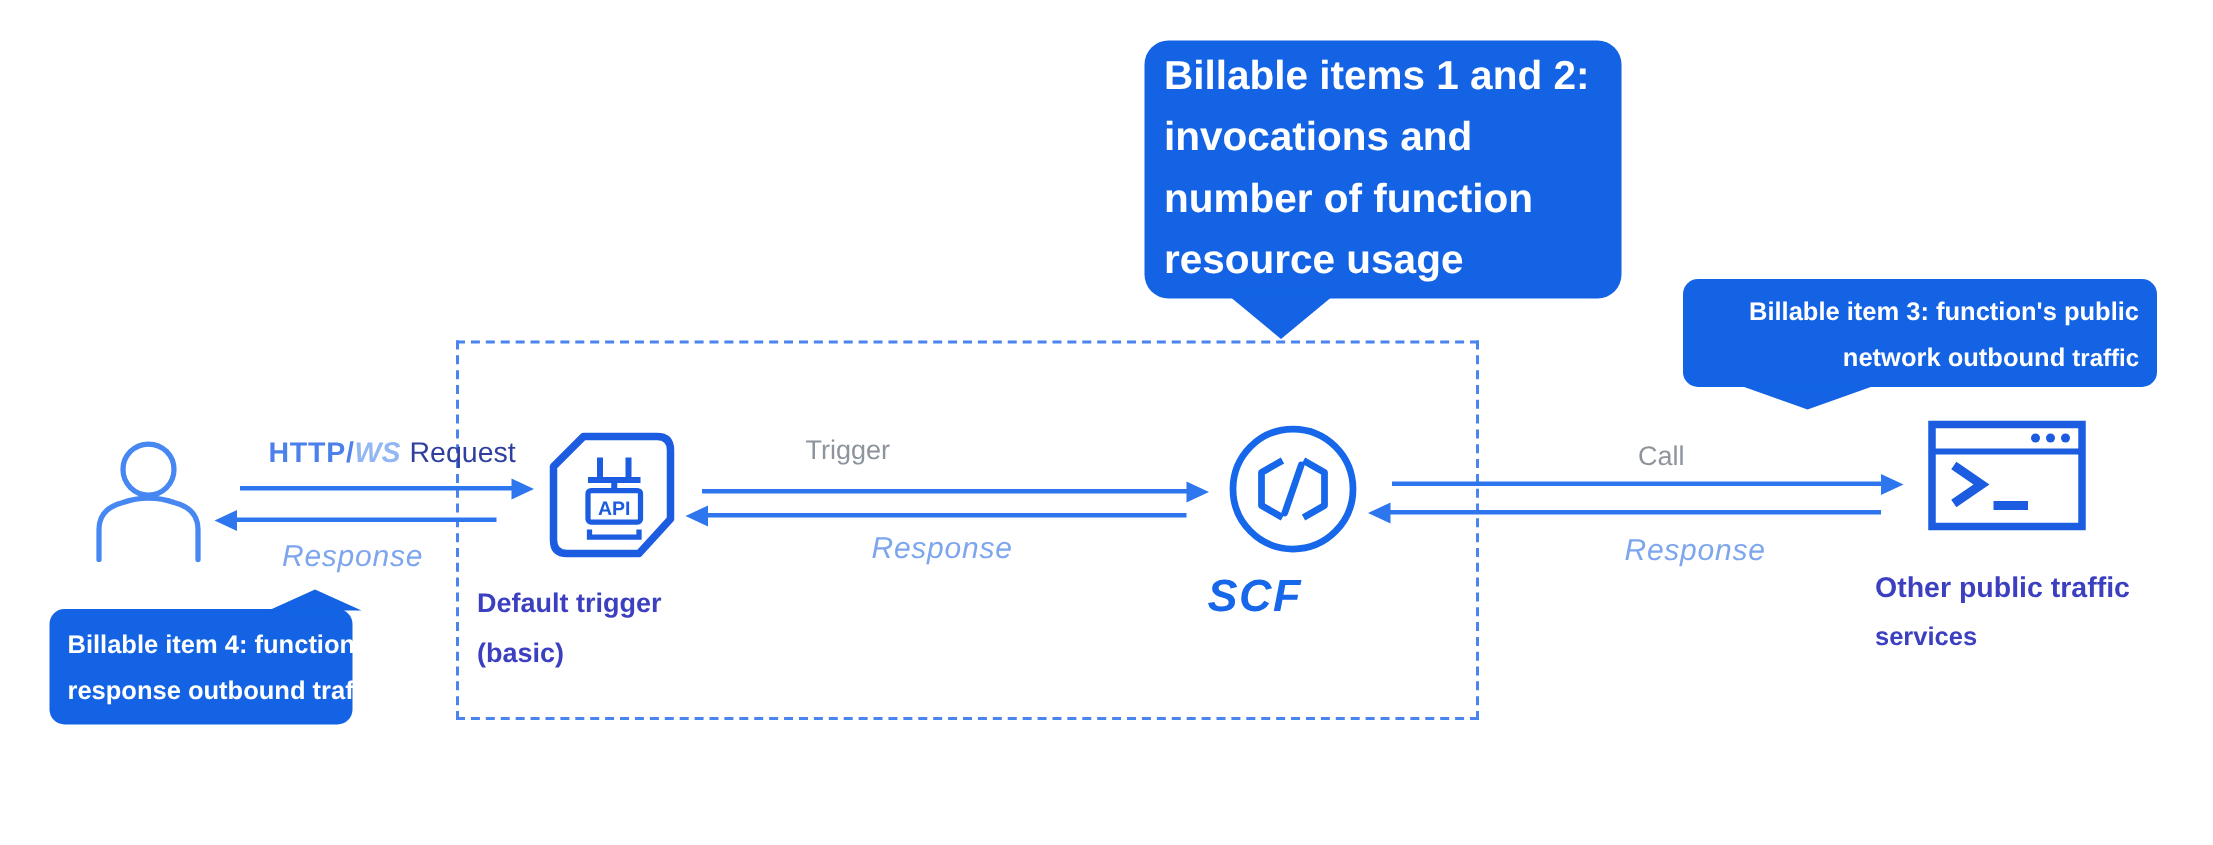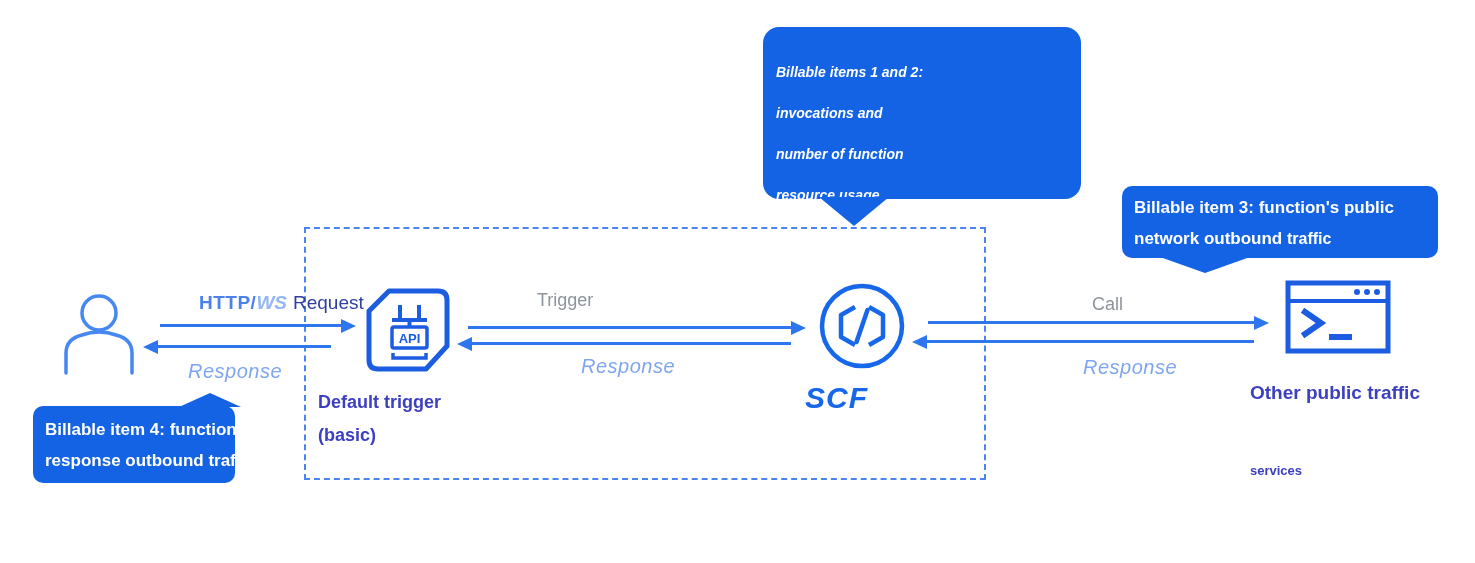--- a/index.html
+++ b/index.html
@@ -21,27 +21,27 @@
   .stage{position:relative;width:1475px;height:563px;background:#ffffff;overflow:hidden;}
 
   .dashed-box{position:absolute;left:304px;top:227px;width:682px;height:253px;
     border:2px dashed var(--dashed-blue);background:transparent;}
 
   
   .callout{position:absolute;background:var(--callout-blue);color:#ffffff;font-weight:bold;}
   .tail{position:absolute;width:0;height:0;}
 
   .callout-top{left:763px;top:27px;width:318px;height:172px;border-radius:16px;
-    padding:25px 14px 0 13px;font-size:14px;line-height:41px;white-space:nowrap;font-style:italic;}
+    padding:3px 14px 0 13px;font-size:27px;line-height:41px;white-space:nowrap;}
   .callout-top .tail{left:56px;bottom:-27px;
     border-left:35px solid transparent;border-right:35px solid transparent;
     border-top:29px solid var(--callout-blue);}
 
   .callout-right{left:1122px;top:186px;width:316px;height:72px;border-radius:10px;
-    padding:6px 12px 0 12px;font-size:17px;line-height:31px;white-space:nowrap;}
+    padding:6px 12px 0 12px;font-size:17px;line-height:31px;white-space:nowrap;text-align:right;}
   .callout-right .big{font-size:16px;}
   .callout-right .tail{left:38px;bottom:-15px;
     border-left:45px solid transparent;border-right:45px solid transparent;
     border-top:16px solid var(--callout-blue);}
 
   .callout-bl{left:33px;top:406px;width:202px;height:77px;border-radius:10px;
     padding:8px 0 0 12px;font-size:17px;line-height:31px;white-space:nowrap;}
   .callout-bl .tail{left:146px;top:-13px;
     border-left:31px solid transparent;border-right:31px solid transparent;
     border-bottom:14px solid var(--callout-blue);}
@@ -52,21 +52,21 @@
     transform:translateY(-50%);width:0;height:0;
     border-left:15px solid var(--arrow-blue);
     border-top:7px solid transparent;border-bottom:7px solid transparent;}
   .arrow-l::before{content:"";position:absolute;right:100%;margin-right:-3px;top:50%;
     transform:translateY(-50%);width:0;height:0;
     border-right:15px solid var(--arrow-blue);
     border-top:7px solid transparent;border-bottom:7px solid transparent;}
 
   
   .lbl{position:absolute;white-space:nowrap;}
-  .req{font-size:19px;top:292px;left:179px;margin-left:20px;}
+  .req{font-size:19px;top:292px;left:179px;}
   .req .p1{color:var(--mid-blue);font-weight:bold;letter-spacing:.5px;}
   .req .p2{color:var(--pale-blue);font-style:italic;font-weight:bold;}
   .req .p3{color:var(--navy-text);margin-left:6px;}
   .gray-lbl{font-size:18px;color:var(--gray-label);}
   .resp{font-size:20px;font-style:italic;color:var(--light-blue);letter-spacing:.5px;}
   .node-lbl{font-size:18px;font-weight:bold;color:var(--indigo-text);}
   .scf-lbl{font-size:30px;font-weight:bold;font-style:italic;color:var(--scf-blue);letter-spacing:1px;}
 
   .icon-wrap{position:absolute;}
 </style>
@@ -148,15 +148,15 @@
       <rect x="3" y="3" width="100" height="68" fill="none" stroke="var(--icon-blue)" stroke-width="5"></rect>
       <line x1="3" y1="21" x2="103" y2="21" stroke="var(--icon-blue)" stroke-width="4"></line>
       <circle cx="72" cy="12" r="3" fill="var(--icon-blue)"></circle>
       <circle cx="82" cy="12" r="3" fill="var(--icon-blue)"></circle>
       <circle cx="92" cy="12" r="3" fill="var(--icon-blue)"></circle>
       <path d="M20 32 L36 43 L20 54" fill="none" stroke="var(--icon-blue)" stroke-width="6" stroke-linecap="square"></path>
       <line x1="44" y1="57" x2="67" y2="57" stroke="var(--icon-blue)" stroke-width="6"></line>
     </svg>
   </div>
   <div class="lbl node-lbl" style="left:1250px;top:382px;font-size:19px;">Other public traffic</div>
-  <div class="lbl node-lbl" style="left:1250px;top:415px;font-size:13px;margin-top:48px;">services</div>
+  <div class="lbl node-lbl" style="left:1250px;top:415px;font-size:17px;">services</div>
 
 </div>
 
 </body></html>

